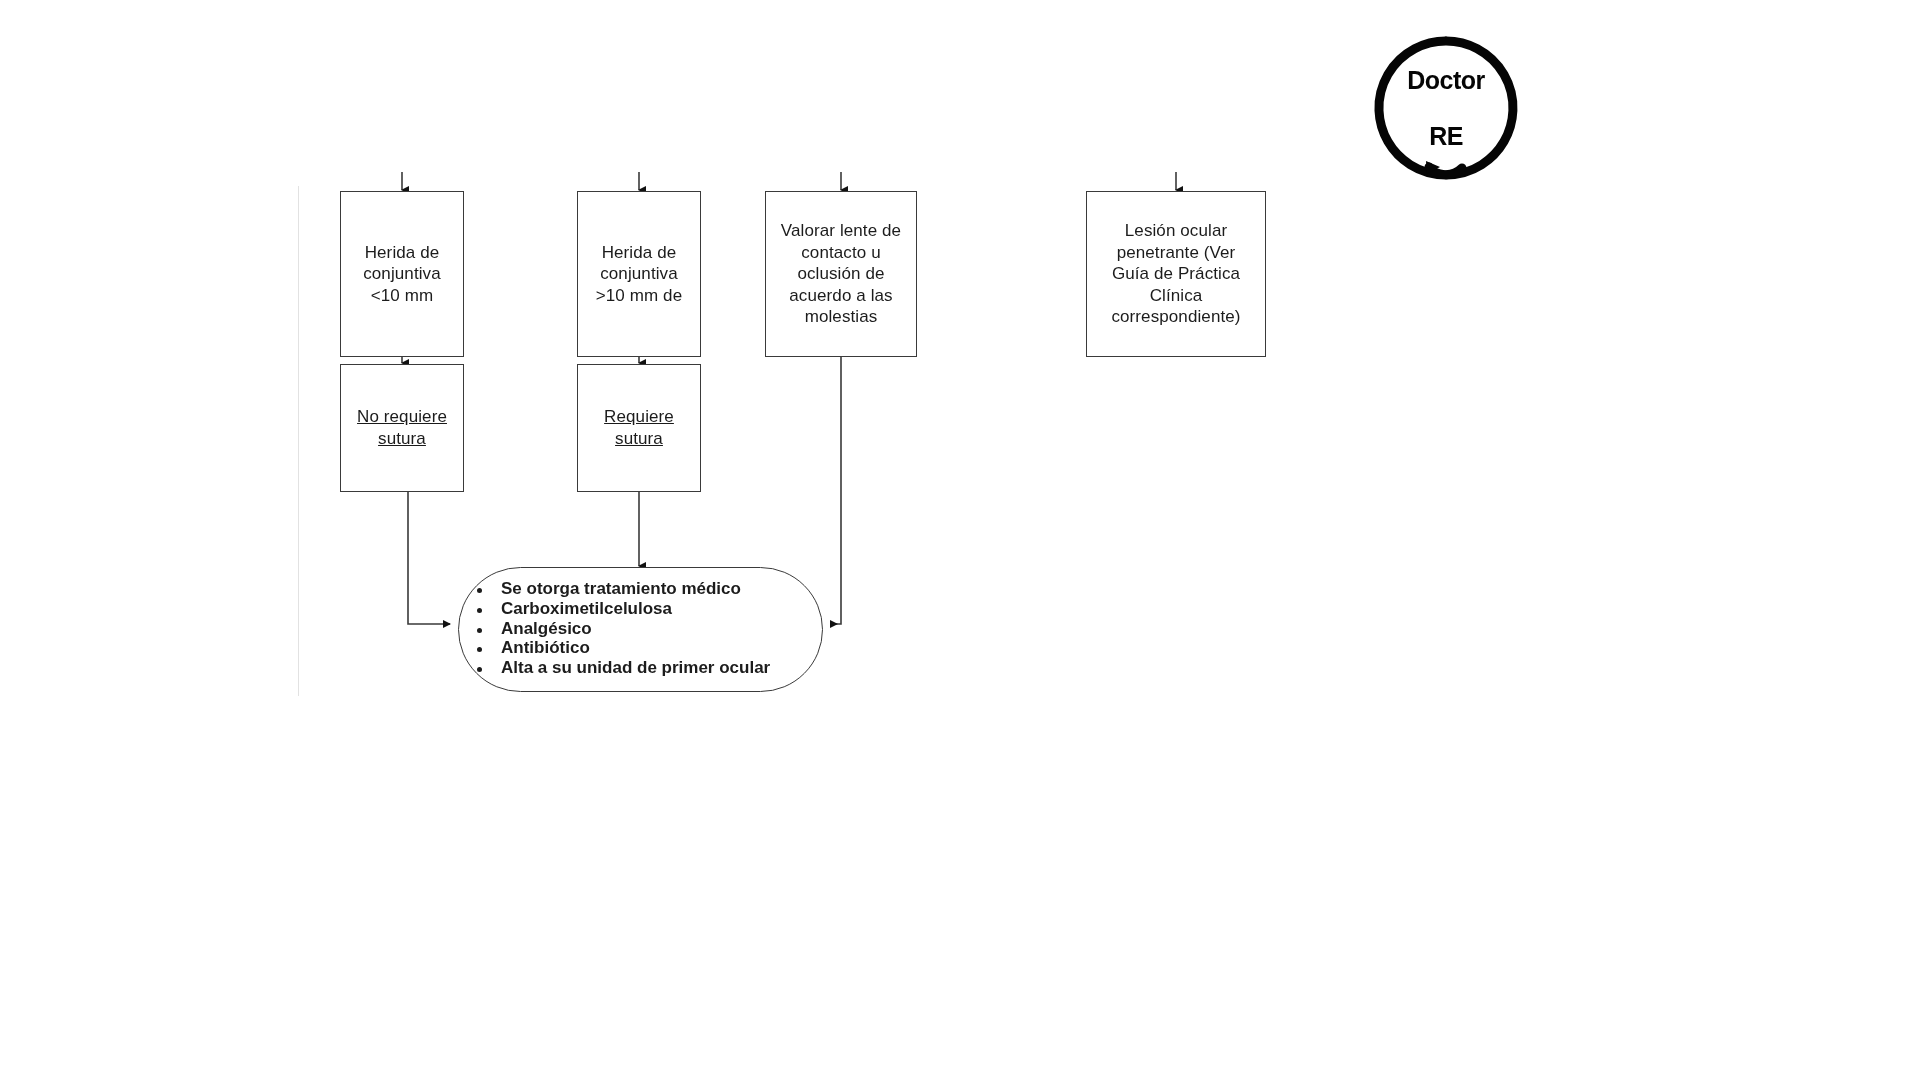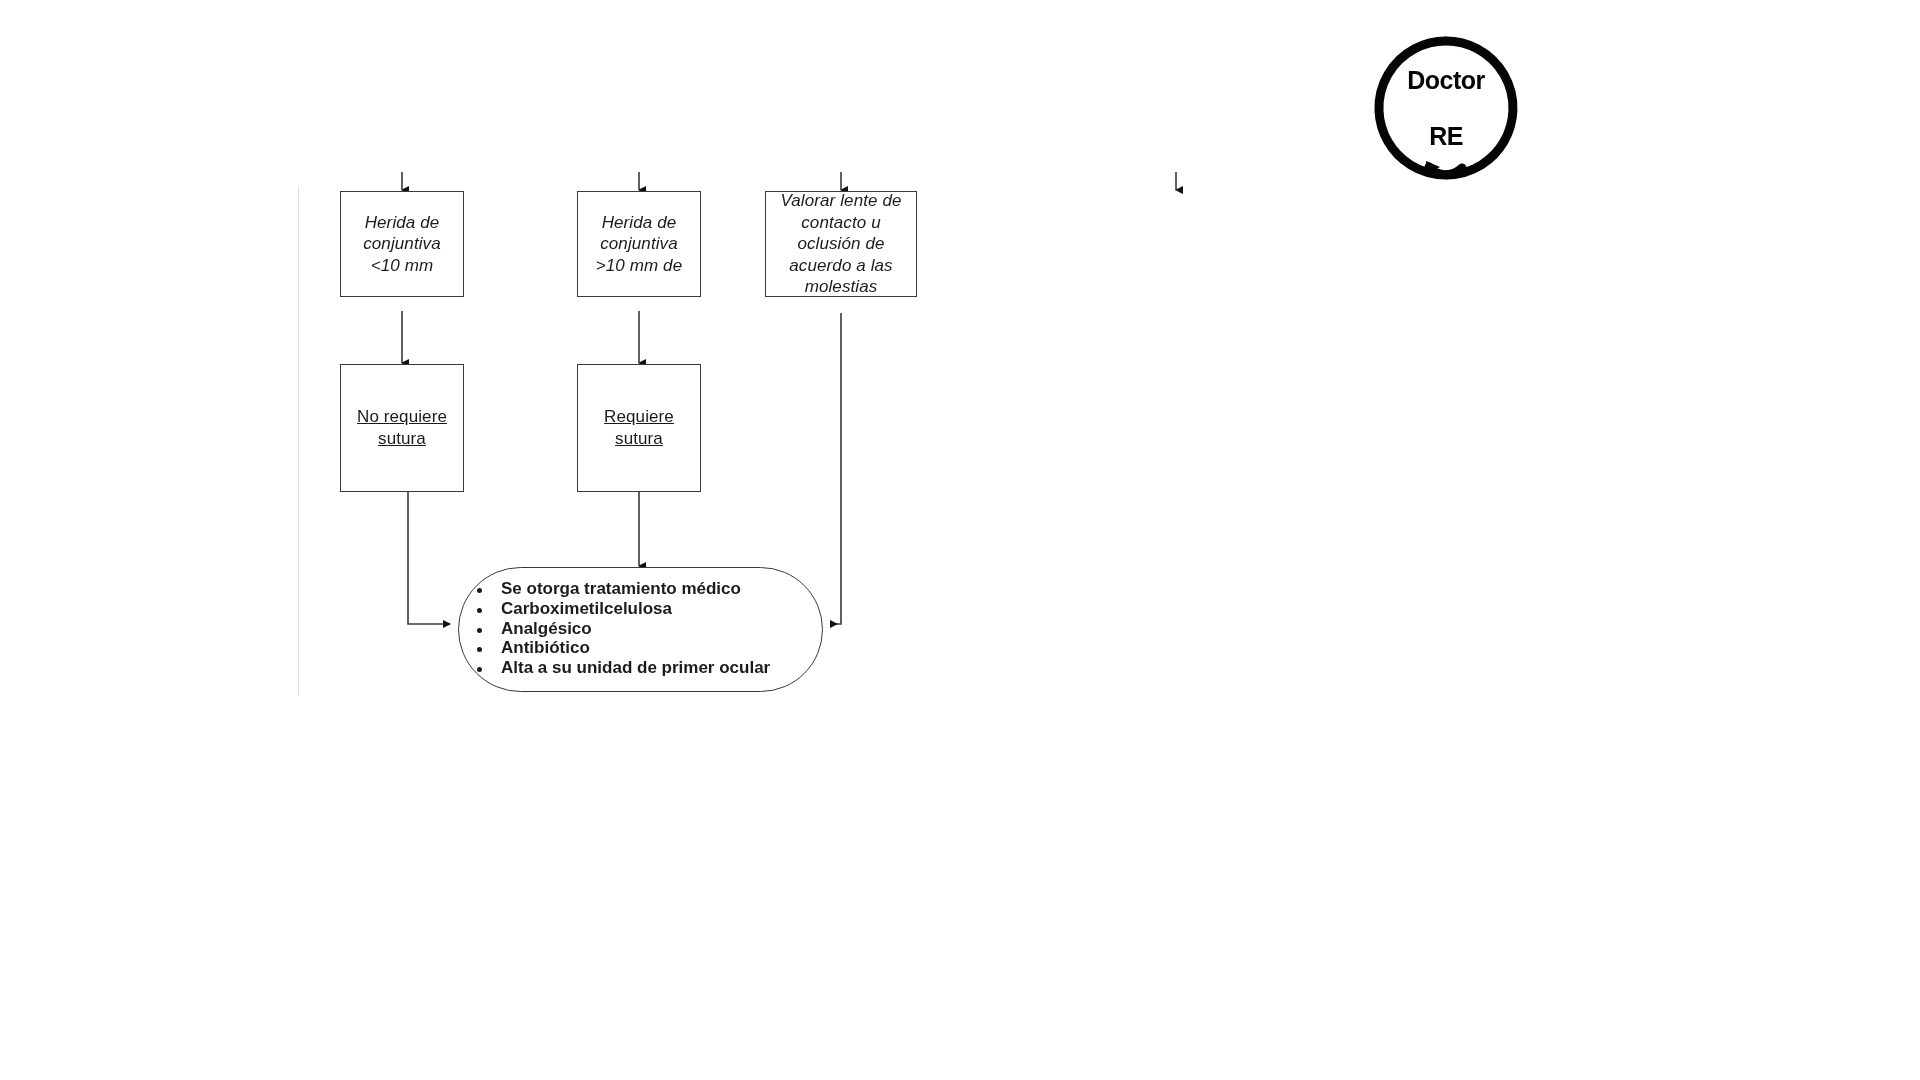--- a/index.html
+++ b/index.html
@@ -48,21 +48,21 @@
   .node .node-text {
     font-size: 17px;
     line-height: 1.27;
     color: #1c1c1c;
     letter-spacing: 0.1px;
     padding: 0 6px;
     white-space: pre-line;
   }
 
   
-  .row-top { width: 124px; height: 106px; top: 191px; font-style: italic; }
+  .row-top { width: 124px; height: 166px; top: 191px; }
   .row-top.wide { width: 152px; }
   .row-top.widest { width: 180px; }
 
   
   .row-mid { width: 124px; height: 128px; top: 364px; text-decoration: underline; }
 
   
   .terminal {
     position: absolute;
     box-sizing: border-box;
@@ -191,20 +191,27 @@
   </div>
 
   <div class="node row-top wide" style="left:765px;">
     <span class="node-text">Valorar lente de
 contacto u
 oclusión de
 acuerdo a las
 molestias</span>
   </div>
 
+  <div class="node row-top widest" style="left:1086px;">
+    <span class="node-text">Lesión ocular
+penetrante (Ver
+Guía de Práctica
+Clínica
+correspondiente)</span>
+  </div>
 
   <div class="node row-mid" style="left:340px;">
     <span class="node-text">No requiere
 sutura</span>
   </div>
 
   <div class="node row-mid" style="left:577px;">
     <span class="node-text">Requiere
 sutura</span>
   </div>

